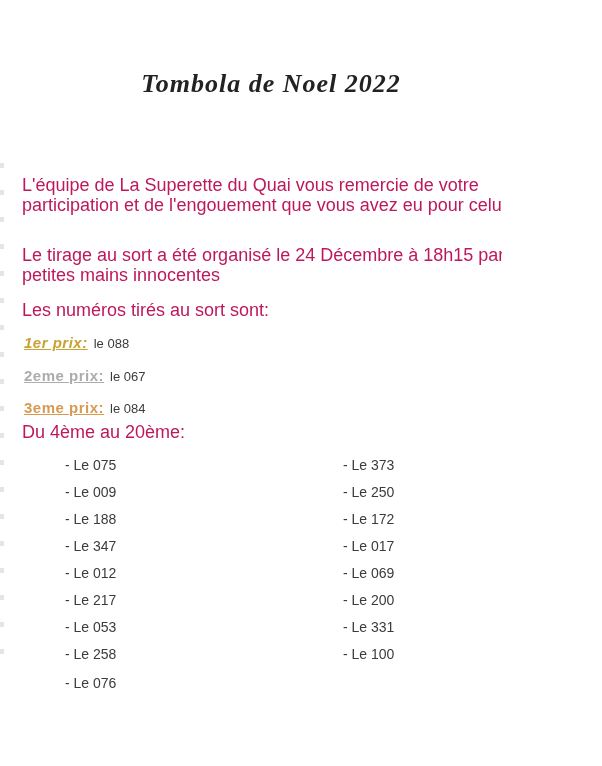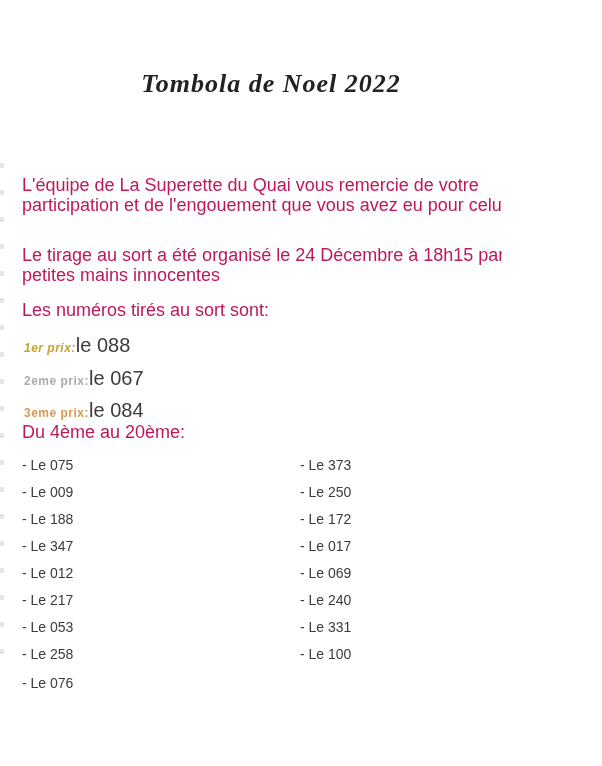--- a/index.html
+++ b/index.html
@@ -48,45 +48,48 @@
   
   .prize-row {
     position: absolute;
     left: 24px;
     white-space: nowrap;
   }
   .prize-row-1 { top: 334px; }
   .prize-row-2 { top: 367px; }
   .prize-row-3 { top: 399px; }
   .prize-rank {
-    font-size: 12px;
+    font-size: 15px;
     font-weight: bold;
     letter-spacing: 0.5px;
+    text-decoration: underline;
   }
   .prize-rank.gold   { color: #c9a232; font-style: italic; }
   .prize-rank.silver { color: #acacac; margin-top: 17px; }
   .prize-rank.bronze { color: #d89a52; text-align: center; }
   .prize-number {
-    font-size: 20px;
+    font-size: 13px;
     color: #3b3b3b;
+    margin-left: 6px;
   }
 
   
   .winners-col {
     position: absolute;
     top: 458px;
     font-size: 14px;
     color: #3b3b3b;
   }
   .winners-col-left  { left: 22px; }
   .winners-col-right { left: 300px; }
   .winner-item {
     height: 27px;
     line-height: 14px;
     white-space: nowrap;
+    margin-left: 43px;
   }
   .winners-col-left .winner-item:last-child { margin-top: 2px; text-align: center; }
 
   
   .edge-artifacts {
     position: absolute;
     left: 0;
     top: 163px;
     width: 4px;
     height: 505px;
@@ -139,18 +142,18 @@
     <div class="winner-item">- Le 258</div>
     <div class="winner-item">- Le 076</div>
   </div>
 
   <div class="winners-col winners-col-right">
     <div class="winner-item">- Le 373</div>
     <div class="winner-item">- Le 250</div>
     <div class="winner-item">- Le 172</div>
     <div class="winner-item">- Le 017</div>
     <div class="winner-item">- Le 069</div>
-    <div class="winner-item">- Le 240</div>
+    <div class="winner-item">- Le 200</div>
     <div class="winner-item">- Le 331</div>
     <div class="winner-item">- Le 100</div>
   </div>
 
 </div>
 
 </body></html>

